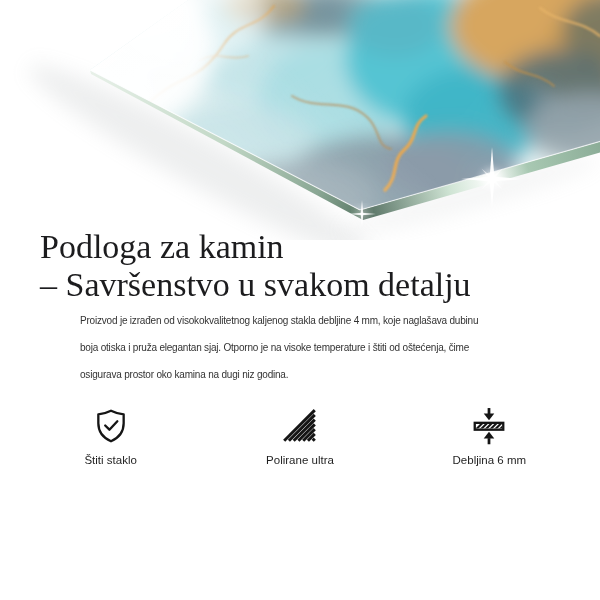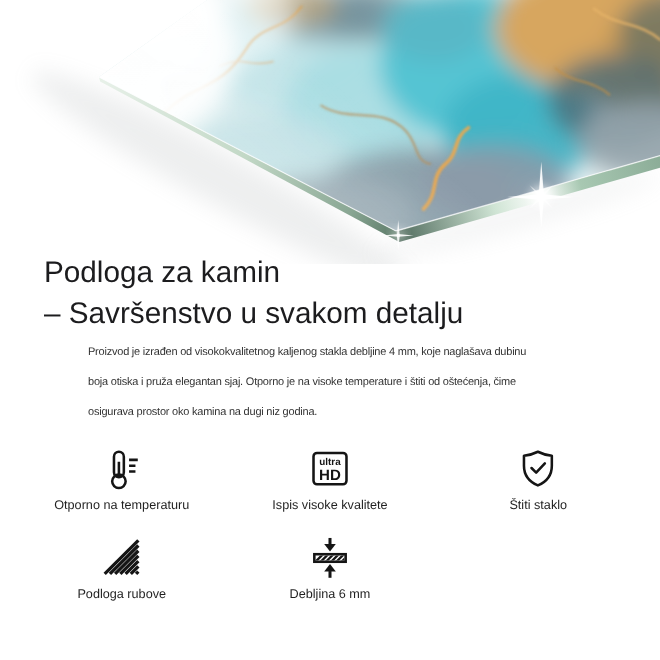--- a/index.html
+++ b/index.html
@@ -1,19 +1,19 @@
 <!DOCTYPE html>
 <html><head>
 <meta charset="utf-8">
 <style>
   html,body{margin:0;padding:0;width:600px;height:600px;background:#fff;overflow:hidden;}
   body{position:relative;font-family:"Liberation Sans",sans-serif;}
   .hero{position:absolute;top:0;left:0;width:600px;height:240px;display:block;}
-  .heading{position:absolute;left:40px;top:228px;margin:0;font-family:Liberation Sans, sans-serif;
-           font-weight:400;font-size:27px;line-height:38px;color:#1c1c1e;white-space:pre-line;}
+  .heading{position:absolute;left:40px;top:228px;margin:0;font-family:Liberation Serif, serif;
+           font-weight:400;font-size:34px;line-height:38px;color:#1c1c1e;white-space:pre-line;}
   .intro{position:absolute;left:40px;top:298px;width:552px;font-size:10px;line-height:26.8px;
          color:#333;white-space:pre-line;letter-spacing:-0.2px;margin-left:40px;}
   .features{position:absolute;left:16px;top:405px;width:568px;display:grid;
             grid-template-columns:repeat(3,1fr);row-gap:20px;}
   .feature{display:flex;flex-direction:column;align-items:center;}
   .icon-box{height:40px;display:flex;align-items:flex-end;justify-content:center;}
   .feature-label{margin-top:9px;font-size:11.5px;color:#1f1f1f;white-space:nowrap;}
   .ic{stroke:#151515;fill:none;stroke-width:2.2;}
 </style>
 </head>
@@ -124,44 +124,21 @@
 
 <h1 class="heading">Podloga za kamin
 – Savršenstvo u svakom detalju</h1>
 
 <p class="intro">Proizvod je izrađen od visokokvalitetnog kaljenog stakla debljine 4 mm, koje naglašava dubinu
 boja otiska i pruža elegantan sjaj. Otporno je na visoke temperature i štiti od oštećenja, čime
 osigurava prostor oko kamina na dugi niz godina.</p>
 
 <div class="features">
 
-  <div class="feature">
-    <div class="icon-box">
-      <svg width="38" height="38" viewBox="0 0 36 36">
-        <rect class="ic" x="11" y="3.5" width="8.5" height="22" rx="4.25"></rect>
-        <circle class="ic" cx="15.25" cy="29" r="5.8"></circle>
-        <line class="ic" x1="15.25" y1="12" x2="15.25" y2="24" stroke-width="2"></line>
-        <line class="ic" x1="24" y1="10.5" x2="31.5" y2="10.5" stroke-width="2"></line>
-        <line class="ic" x1="24" y1="15.5" x2="29.5" y2="15.5" stroke-width="2"></line>
-        <line class="ic" x1="24" y1="20.5" x2="29.5" y2="20.5" stroke-width="2"></line>
-      </svg>
-    </div>
-    <div class="feature-label">Otporno na temperaturu</div>
-  </div>
 
-  <div class="feature">
-    <div class="icon-box">
-      <svg width="38" height="38" viewBox="0 0 36 36">
-        <rect class="ic" x="3.8" y="4.5" width="28.4" height="27" rx="3" stroke-width="2.6"></rect>
-        <text x="18" y="14.5" text-anchor="middle" font-family="Liberation Sans, sans-serif" font-size="8.5" font-weight="700" fill="#151515">ultra</text>
-        <text x="18" y="27.5" text-anchor="middle" font-family="Liberation Sans, sans-serif" font-size="13" font-weight="800" fill="#151515">HD</text>
-      </svg>
-    </div>
-    <div class="feature-label">Ispis visoke kvalitete</div>
-  </div>
 
   <div class="feature">
     <div class="icon-box">
       <svg width="38" height="38" viewBox="0 0 36 36">
         <path class="ic" stroke-width="2.3" stroke-linejoin="round" d="M18,3.5 C22,5.5 26,6.5 30,7 L30,15.5 C30,24.5 25,29.5 18,32.5 C11,29.5 6,24.5 6,15.5 L6,7 C10,6.5 14,5.5 18,3.5 Z"></path>
         <path class="ic" stroke-width="2.3" stroke-linecap="round" stroke-linejoin="round" d="M12.5,17.5 L16.5,21.5 L24,13.5"></path>
       </svg>
     </div>
     <div class="feature-label">Štiti staklo</div>
   </div>
@@ -174,21 +151,21 @@
           <line x1="3" y1="32" x2="32" y2="3"></line>
           <line x1="7.5" y1="32" x2="32" y2="7.5"></line>
           <line x1="12" y1="32" x2="32" y2="12"></line>
           <line x1="16.5" y1="32" x2="32" y2="16.5"></line>
           <line x1="21" y1="32" x2="32" y2="21"></line>
           <line x1="25.5" y1="32" x2="32" y2="25.5"></line>
           <line x1="30" y1="32" x2="32" y2="30"></line>
         </g>
       </svg>
     </div>
-    <div class="feature-label">Podloga rubove</div>
+    <div class="feature-label">Polirane ultra</div>
   </div>
 
   <div class="feature">
     <div class="icon-box">
       <svg width="38" height="38" viewBox="0 0 36 36">
         <defs>
             <clipPath id="barclip">
               <rect x="5.6" y="16.1" width="24.8" height="4.3"></rect>
             </clipPath>
           </defs>

